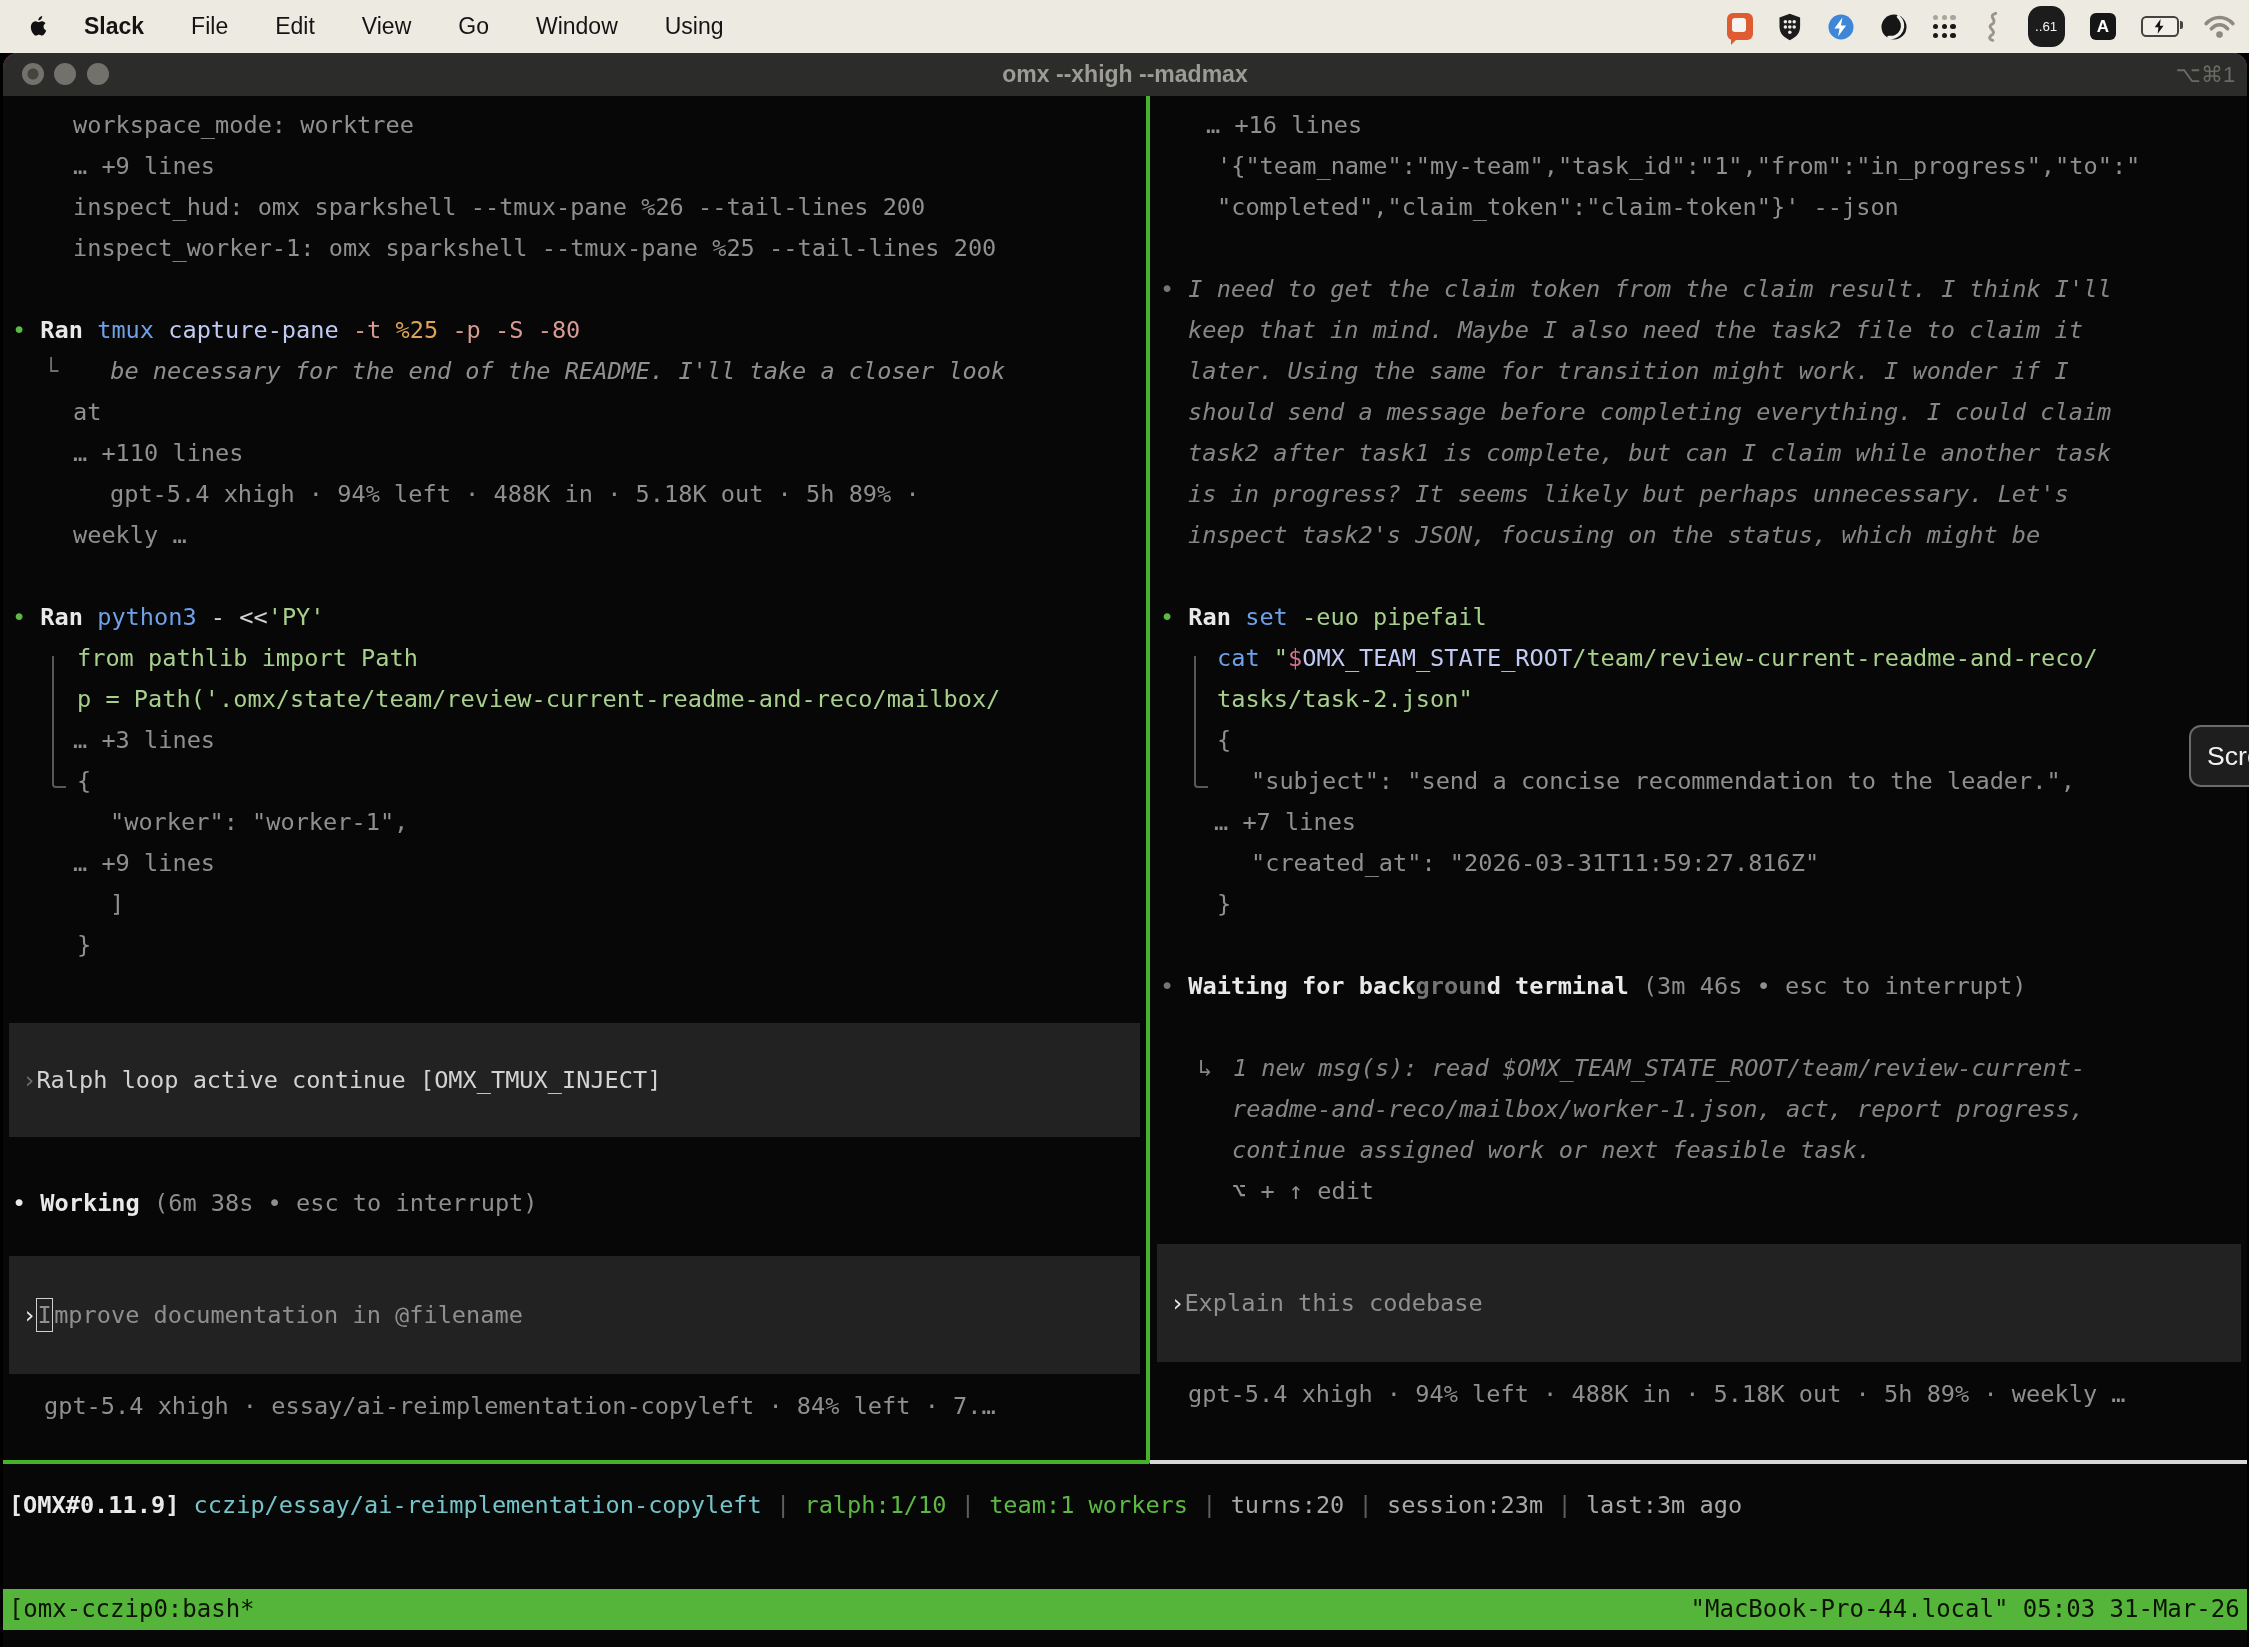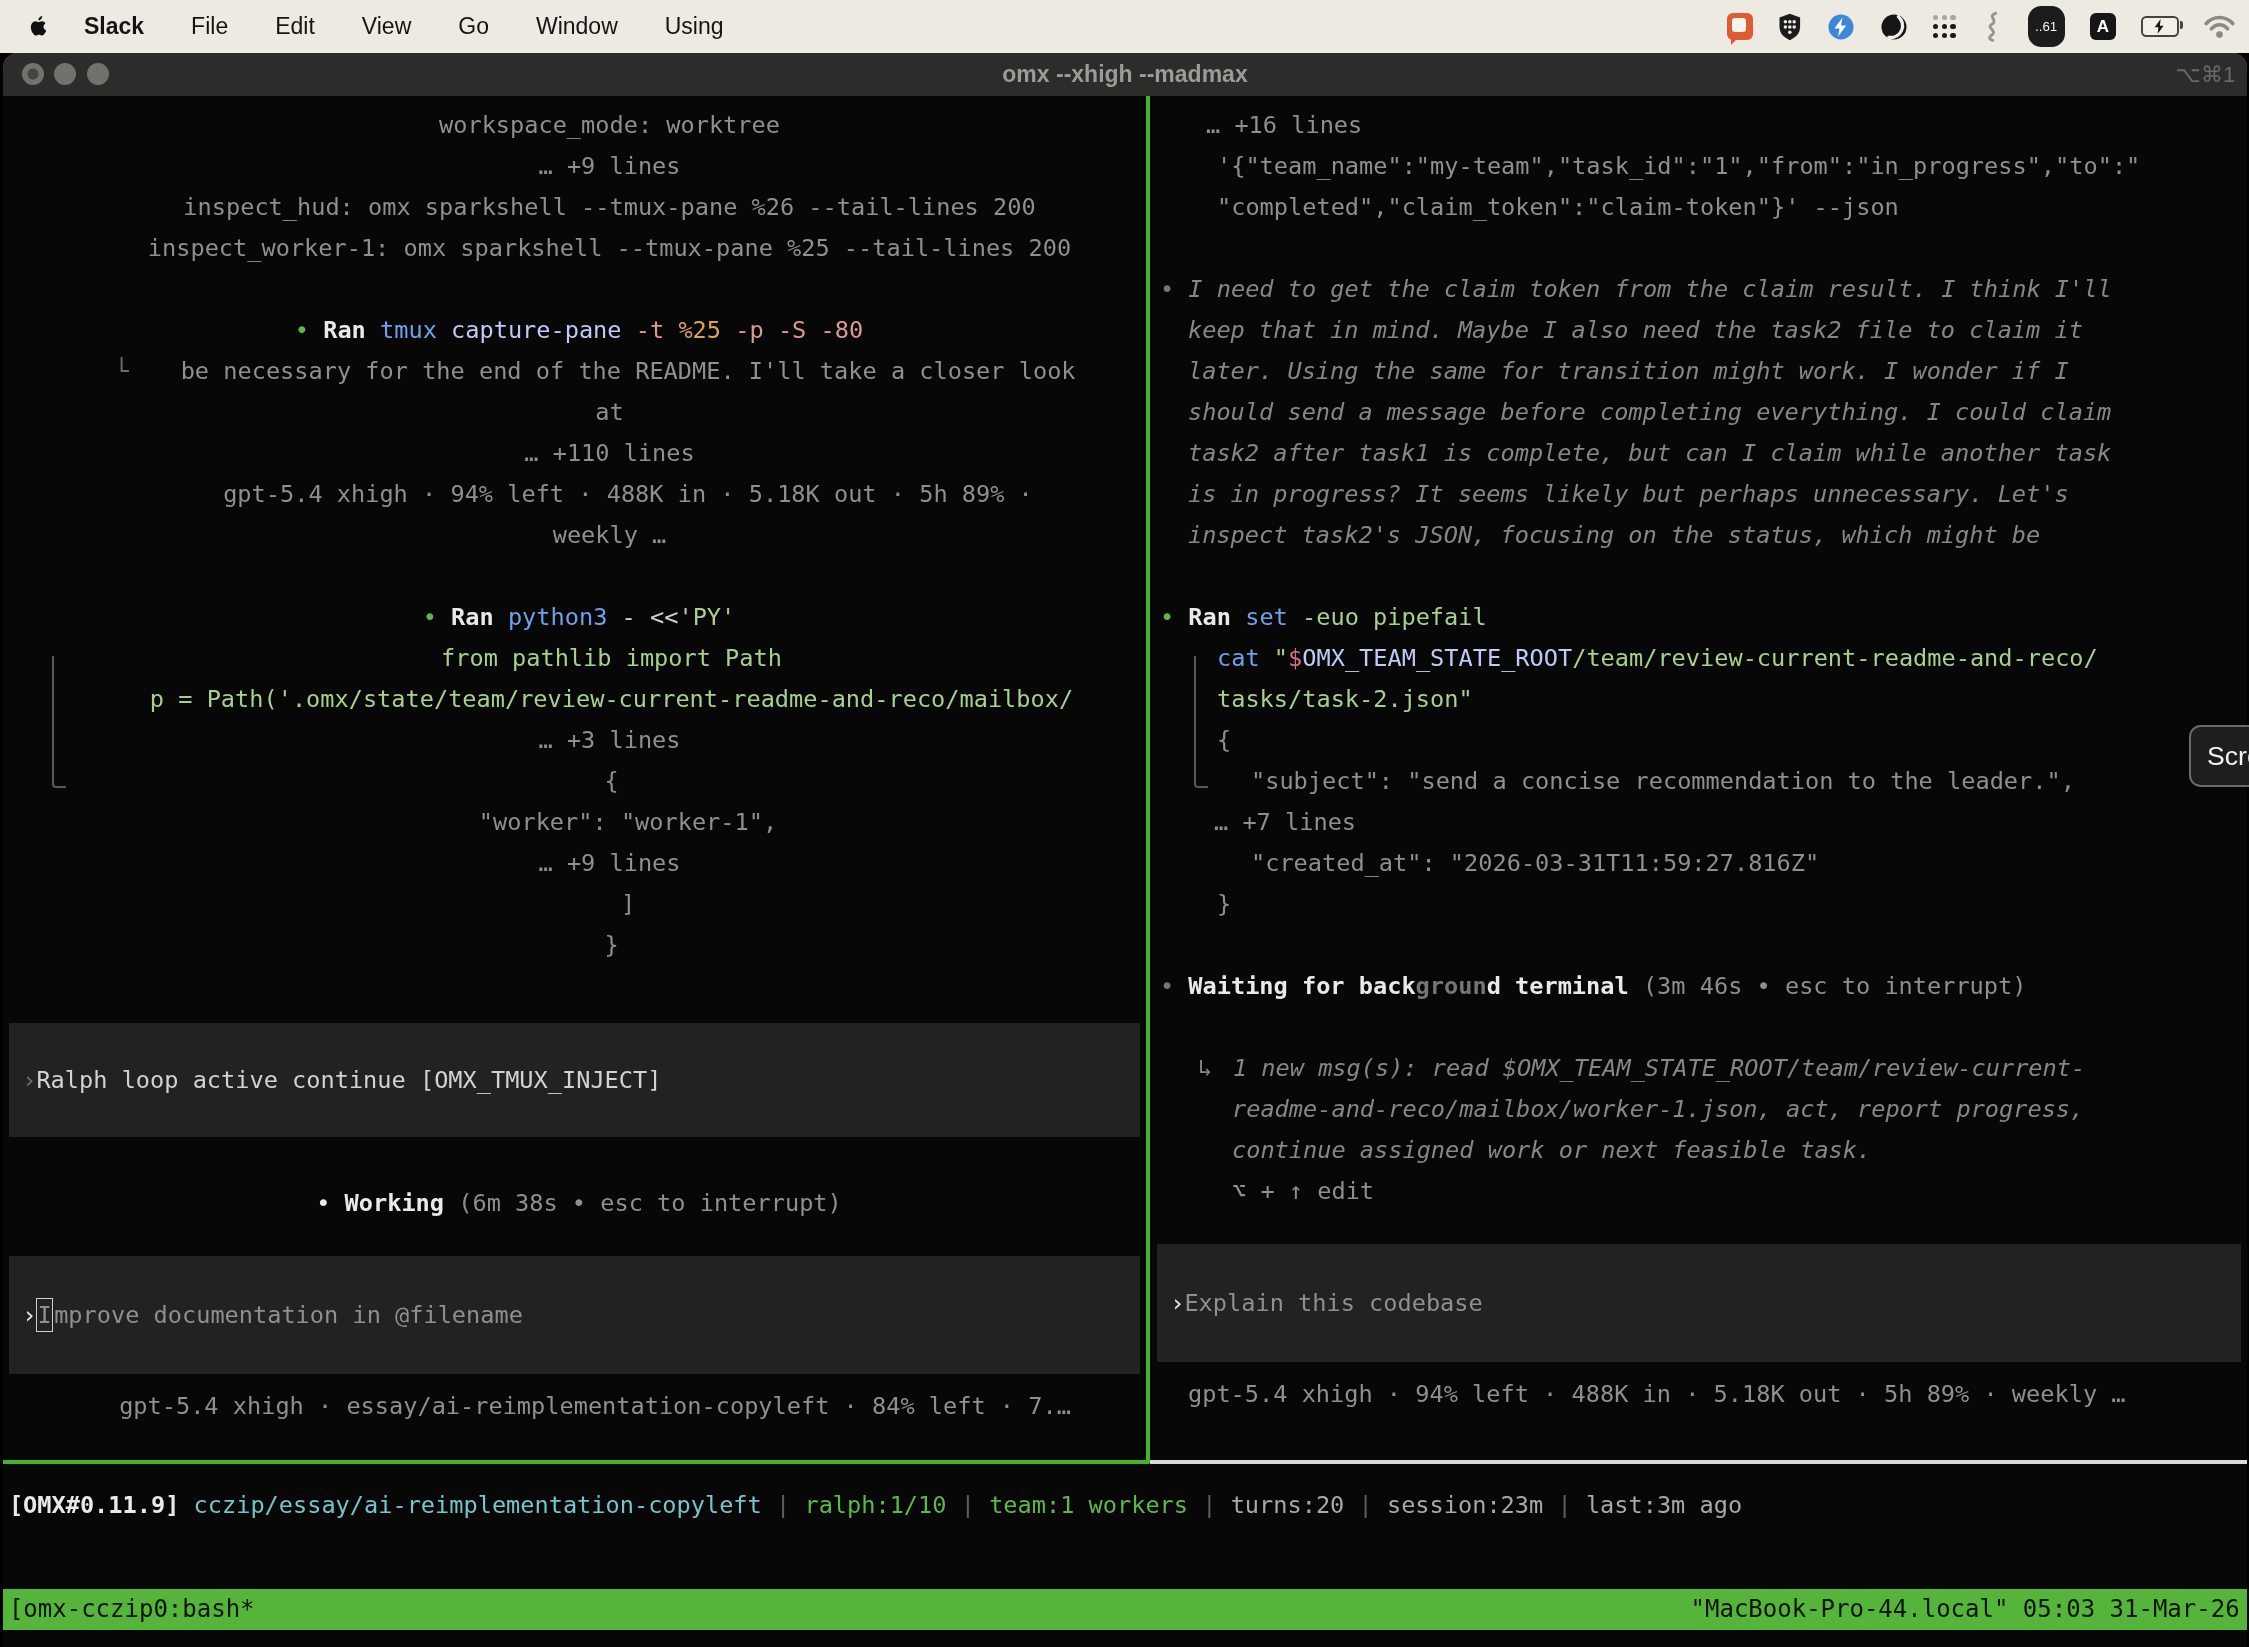--- a/index.html
+++ b/index.html
@@ -29,33 +29,33 @@
   .titlebar{position:relative;height:43px;background:#2c2c2a;}
   .lights{position:absolute;left:19px;top:10.3px;display:flex;gap:10.3px;}
   .light{width:22px;height:22px;border-radius:50%;background:#72716c;}
   .light.first{background:radial-gradient(circle at 50% 50%,#45443f 0 5.2px,#72716c 5.9px);}
   .wtitle{text-align:center;line-height:43px;color:#9c9b96;font-weight:700;font-size:23px;font-family:"Liberation Sans",sans-serif;}
   .wshort{position:absolute;right:11.8px;top:0;line-height:43px;color:#6a6963;font-size:22px;font-family:"Liberation Sans",sans-serif;}
 
   
   .term{position:absolute;left:0;top:43px;right:0;bottom:0;background:#070707;}
   .pane{position:absolute;top:0;height:1364px;overflow:hidden;color:#8f8f8f;font-size:23.6px;}
-  .pane-left{left:0;width:1143px;text-align:center;}
+  .pane-left{left:0;width:1143px;}
   .pane-right{left:1148px;right:0;}
   .lines{padding-top:8.9px;}
   .ln{height:41px;line-height:41px;white-space:pre;}
   .vsplit{position:absolute;left:1143px;top:0;width:4.4px;height:1367px;background:#44b32a;}
   .hb-l{position:absolute;left:0;top:1364px;width:1146px;height:3.7px;background:#44b32a;}
   .hb-r{position:absolute;left:1147px;top:1364px;right:0;height:3.7px;background:#d8d8d8;}
 
   .i12{padding-left:8.9px;} .i50{padding-left:37px;} .i55{padding-left:41px;}
   .i63{padding-left:47px;} .i75{padding-left:55px;} .i85{padding-left:63px;}
   .i90{padding-left:66px;} .i95{padding-left:70px;} .i100{padding-left:74px;}
   .i110{padding-left:81px;} .i135{padding-left:100px;} .i145{padding-left:107px;}
-  .sp71{padding-left:52px;} .sp28{padding-left:20.7px;}
+  .sp71{padding-left:52px;font-style:italic;} .sp28{padding-left:20.7px;}
 
   .w{color:#e9e9e9;} .b{font-weight:700;} .lt{color:#d2d2d2;} .dg{color:#6e6e6e;}
   .bgn{color:#5cb944;} .grn{color:#a8d08d;} .blu{color:#6fa1e8;} .lav{color:#c1caf3;}
   .sal{color:#d99a94;} .org{color:#dfa356;} .pnk{color:#d6708c;} .cyn{color:#74c5c9;}
   .it{font-style:italic;color:#868686;} .dimb{color:#757575;} .sep{color:#5e5e5e;} .fld{color:#a8a8a8;}
 
   .tree{position:absolute;width:11.8px;border-left:2.2px solid #585858;border-bottom:2.2px solid #585858;border-bottom-left-radius:3.7px;}
   .tree-py{left:49px;top:560px;height:130px;}
   .tree-cat{left:43px;top:560px;height:130px;}
 

